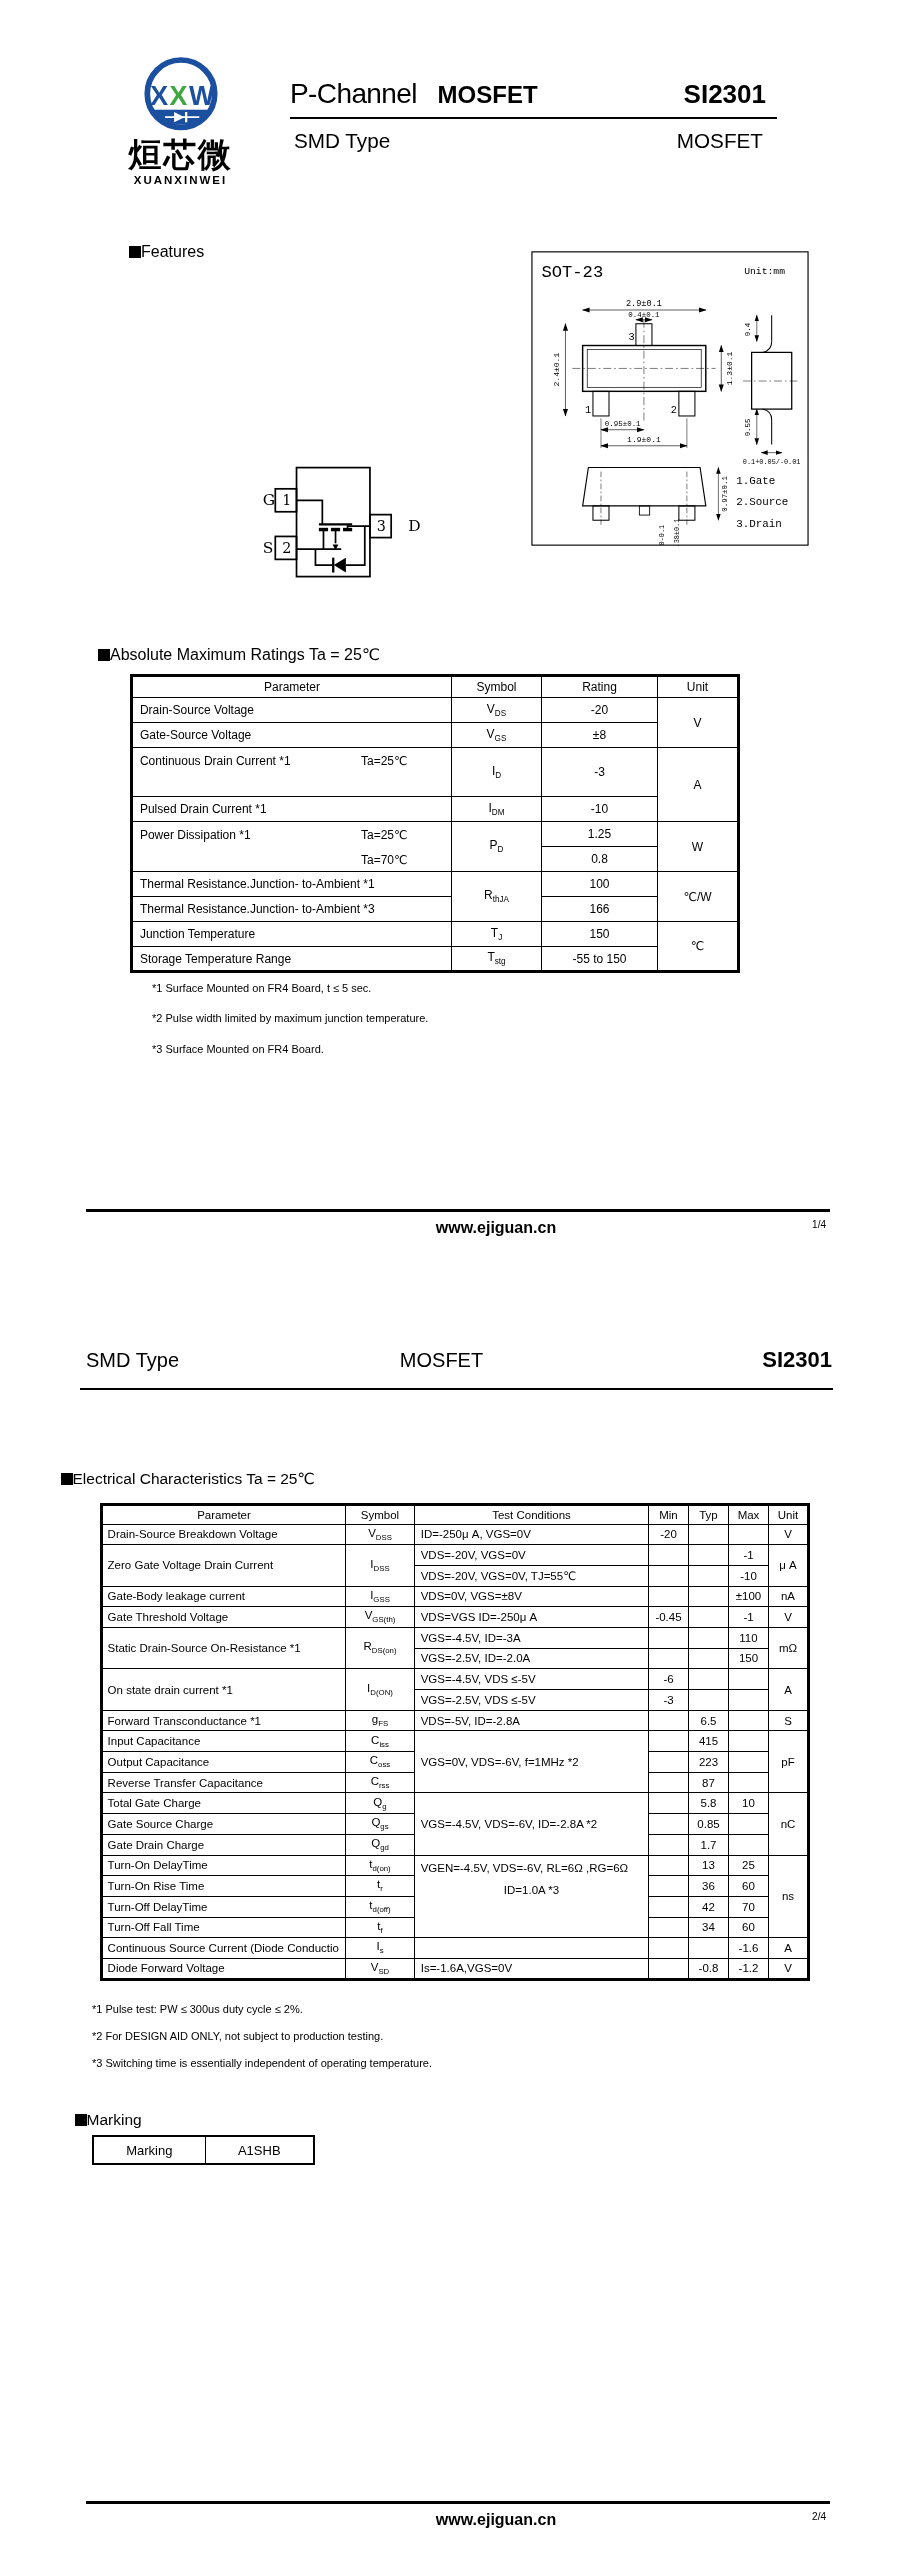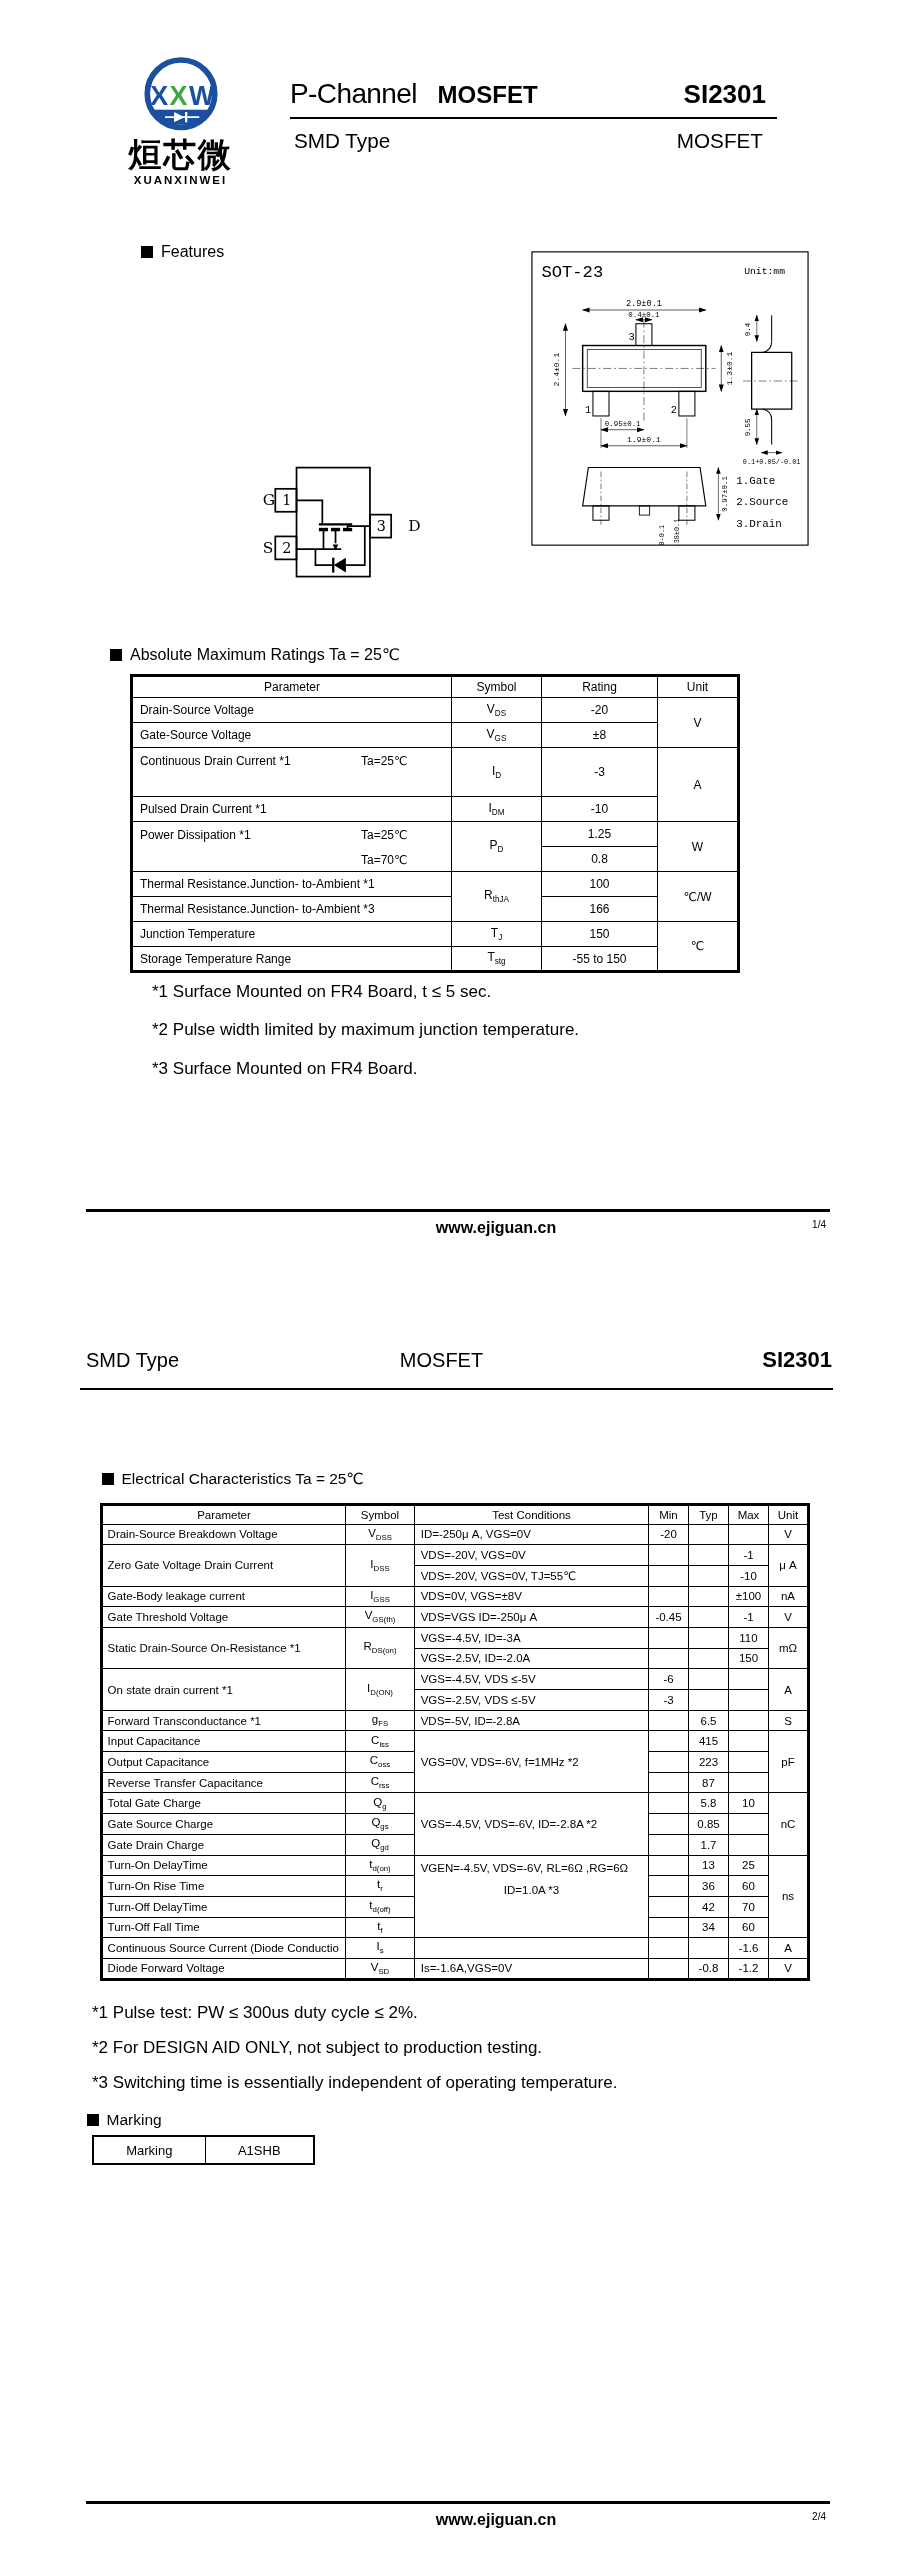--- a/index.html
+++ b/index.html
@@ -17,21 +17,21 @@
   #title-row { position:absolute; left:290px; top:78px; width:476px;
                display:flex; justify-content:space-between; align-items:baseline; }
   #title-row .tgrp { display:flex; gap:20.7px; align-items:baseline; }
   .t-main { font-size:28px; font-weight:normal; letter-spacing:-0.6px; }
   .t-sub  { font-size:24px; font-weight:bold; }
   .t-part { font-size:26px; font-weight:bold; }
   #title-rule { position:absolute; left:290px; top:117px; width:487px; height:2.3px; background:#000; }
   #subtitle-row { position:absolute; left:294px; top:129px; width:469px;
                   display:flex; justify-content:space-between; font-size:20.7px; }
   
-  .sec { position:absolute; display:flex; align-items:center; gap:8px; font-size:16px; white-space:nowrap;margin-left:12px; }
+  .sec { position:absolute; display:flex; align-items:center; font-size:16px; white-space:nowrap; }
   .sq  { width:12px; height:12px; background:#000; flex:none; }
   
   #features-list { position:absolute; left:131px; top:270px; }
   .feat-item { display:flex; align-items:center; gap:13.8px; height:19.5px; margin-bottom:15px; font-size:13px; white-space:nowrap; }
   .dot { width:9.2px; height:9.2px; border-radius:50%; background:#000; flex:none; }
   
   #pkg-svg { position:absolute; left:531px; top:251px; }
   #sch-svg { position:absolute; left:258px; top:459px; }
   .pt { font-family:"Liberation Mono","DejaVu Sans Mono",monospace; fill:#000; }
   .serif { font-family:"DejaVu Serif","Liberation Serif",serif; fill:#000; }
@@ -51,21 +51,21 @@
   sub { font-size:0.68em; }
   #ec-table { left:100px; top:1503px; width:707px; font-size:11.5px; }
   #ec-table td, #ec-table th { text-align:center; vertical-align:middle; }
   #ec-table tr { height:20.7px; }
   #ec-table td.pl { text-align:left; padding-left:4.6px; }
   #ec-table td.cl { text-align:left; padding-left:5.7px; }
   #sw-cond { display:flex; flex-direction:column; gap:9.2px; padding-top:6.9px; }
   #sw-cond .l1 { text-align:left; padding-left:5.7px; }
   #sw-cond .l2 { text-align:center; }
   
-  .notes { position:absolute; font-size:17px; }
+  .notes { position:absolute; font-size:11px; }
   .notes p { margin:0 0 18.4px 0; white-space:nowrap; }
   #amr-notes { left:152px; top:982px; }
   #ec-notes  { left:92px; top:2003px; }
   #ec-notes p { margin-bottom:15px; }
   
   #marking-table { left:92px; top:2135px; width:221px; font-size:13px; }
   #marking-table td { text-align:center; height:26px; border:1.7px solid #000; }
   #marking-table { border:2.3px solid #000; }
   
   .rule { position:absolute; background:#000; }
@@ -309,21 +309,21 @@
 
   <div class="rule" style="left:86px; top:1209px; width:744px; height:2.9px;"></div>
   <div class="footer-url" style="top:1219px;">www.ejiguan.cn</div>
   <div class="footer-page" style="top:1219px;">1/4</div>
 
   <div id="p2-head-left">SMD Type</div>
   <div id="p2-head-mid">MOSFET</div>
   <div id="p2-head-right">SI2301</div>
   <div class="rule" style="left:80px; top:1388px; width:753px; height:2.3px;"></div>
 
-  <div class="sec" style="left:90px; top:1470px; font-size:15.5px;justify-content:center;">
+  <div class="sec" style="left:61px; top:1470px; font-size:15.5px;justify-content:center;">
     <span class="sq" style="width:11.5px;height:11.5px;"></span>
     <span>Electrical Characteristics Ta = 25℃</span>
   </div>
 
   <table class="ds" id="ec-table">
     <colgroup>
       <col style="width:244px">
         <col style="width:69px">
         <col style="width:234px">
       <col style="width:40px">

